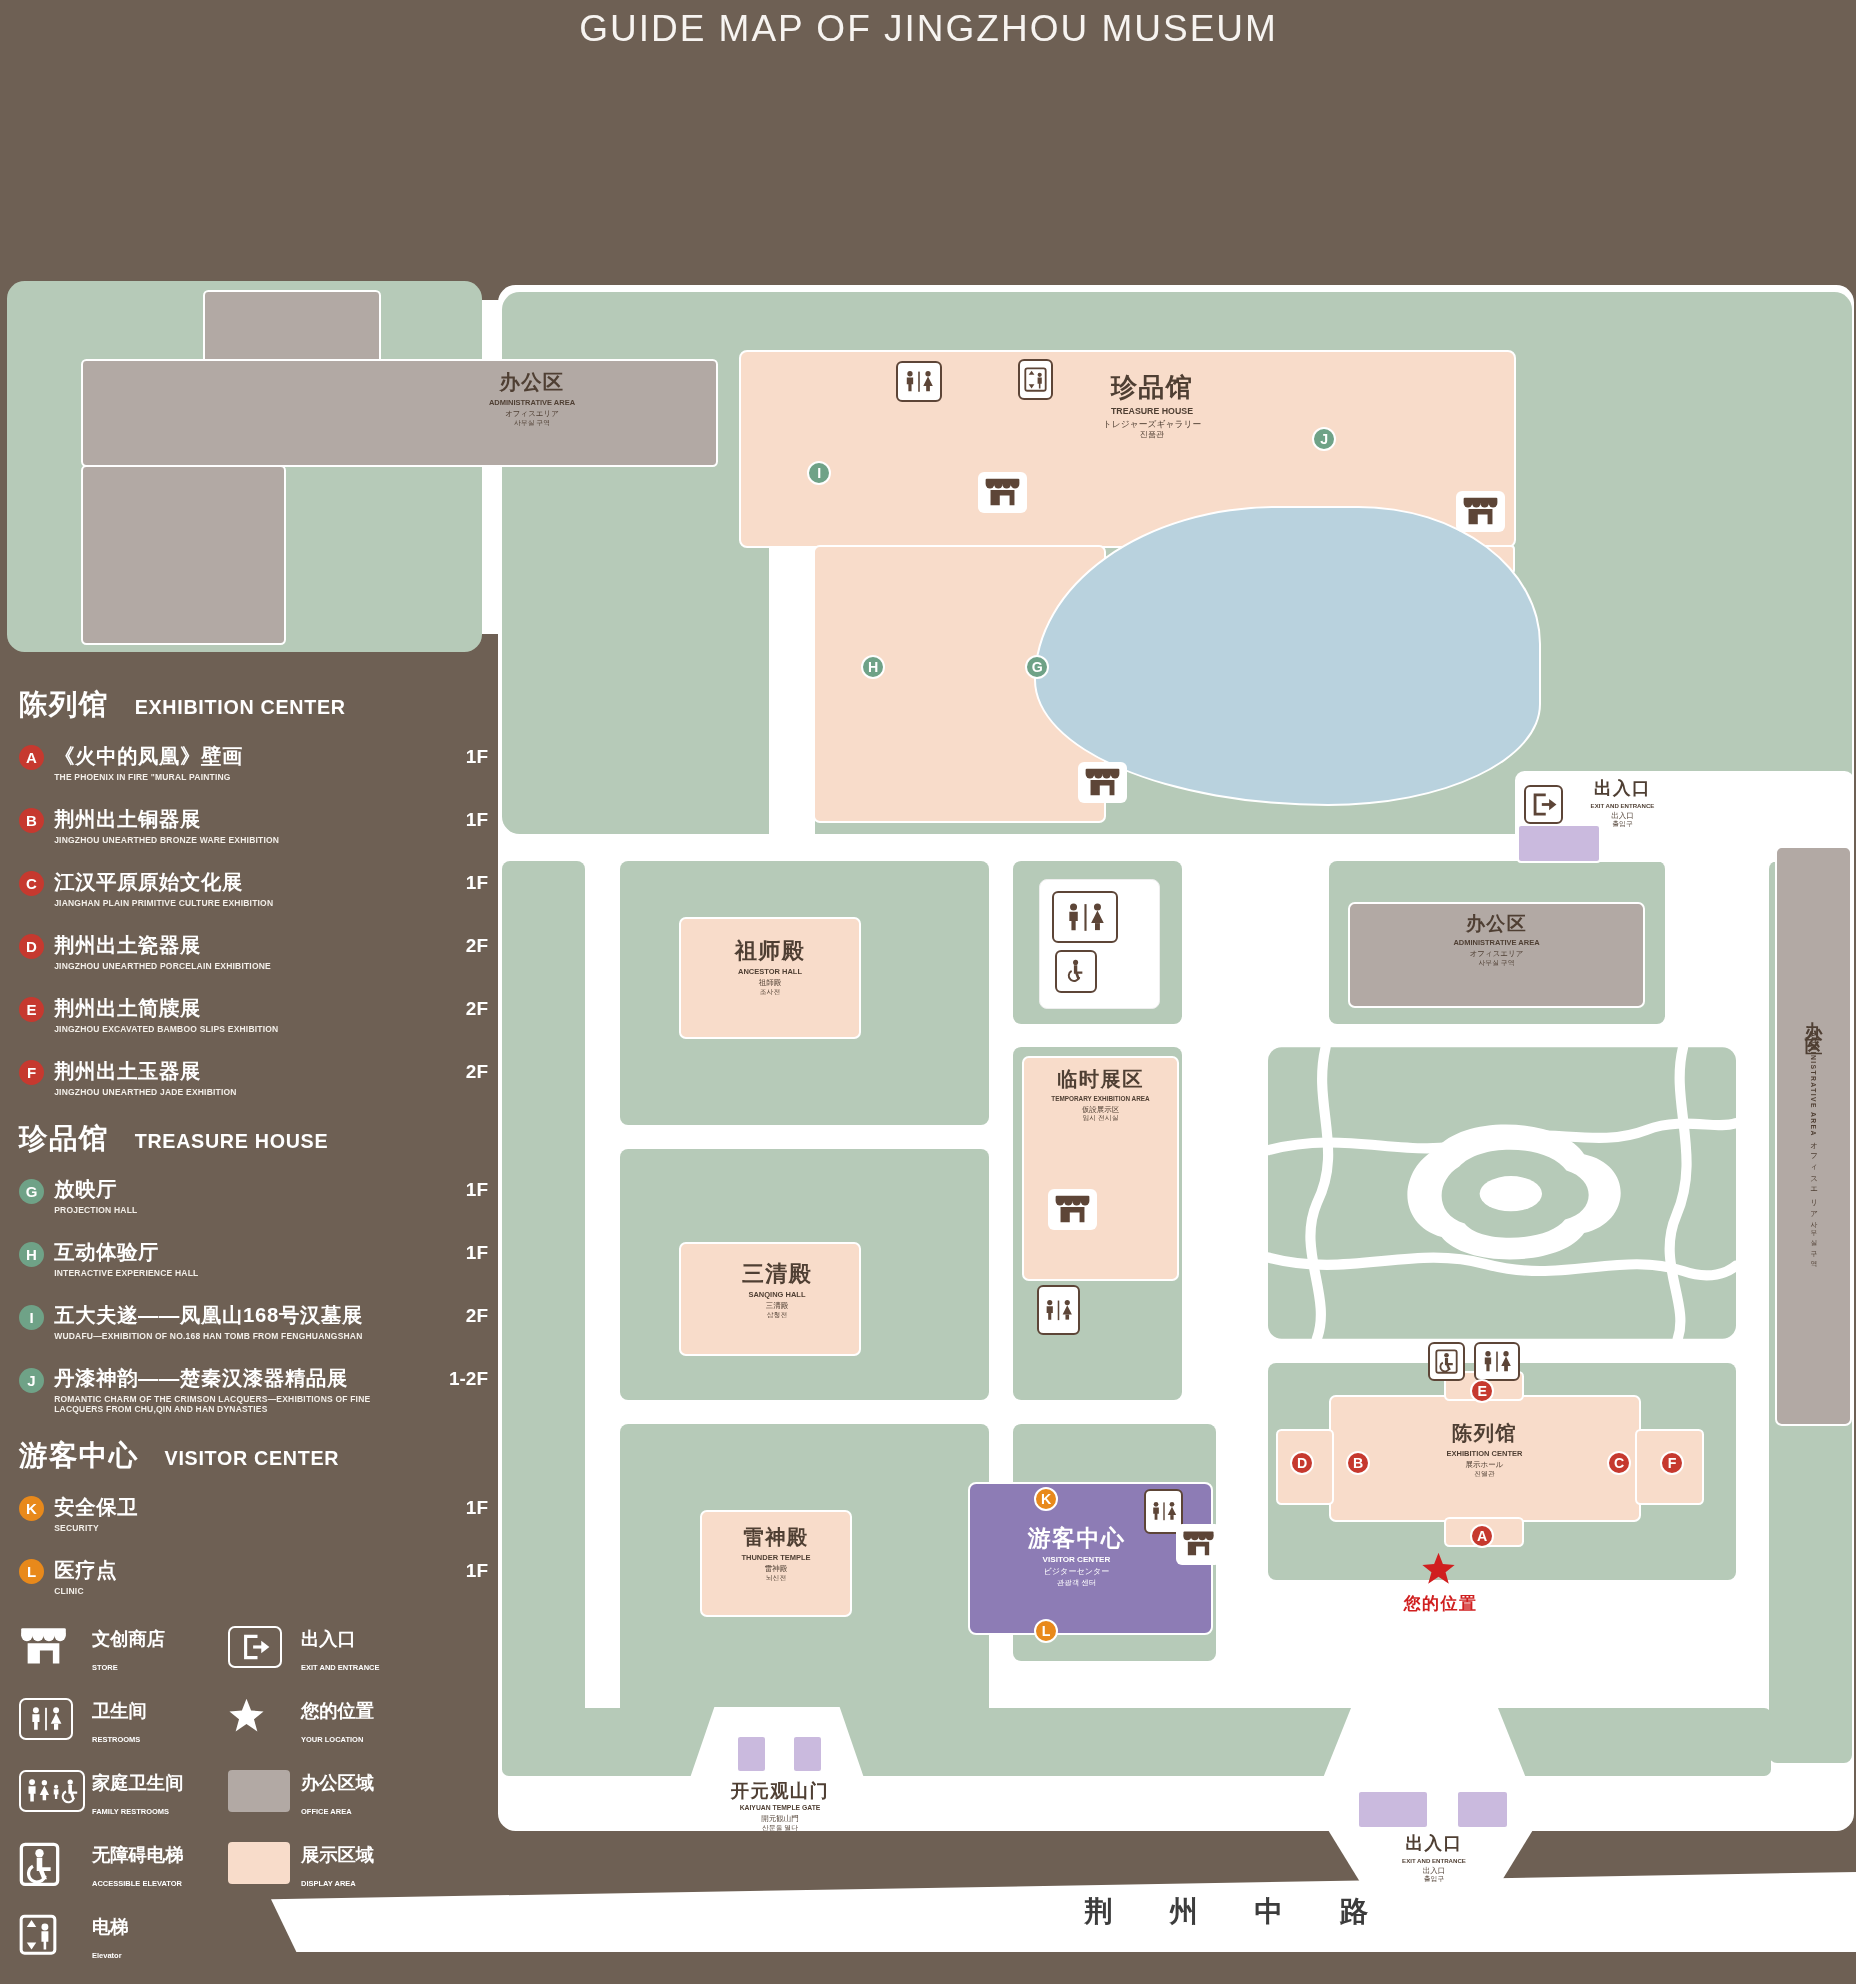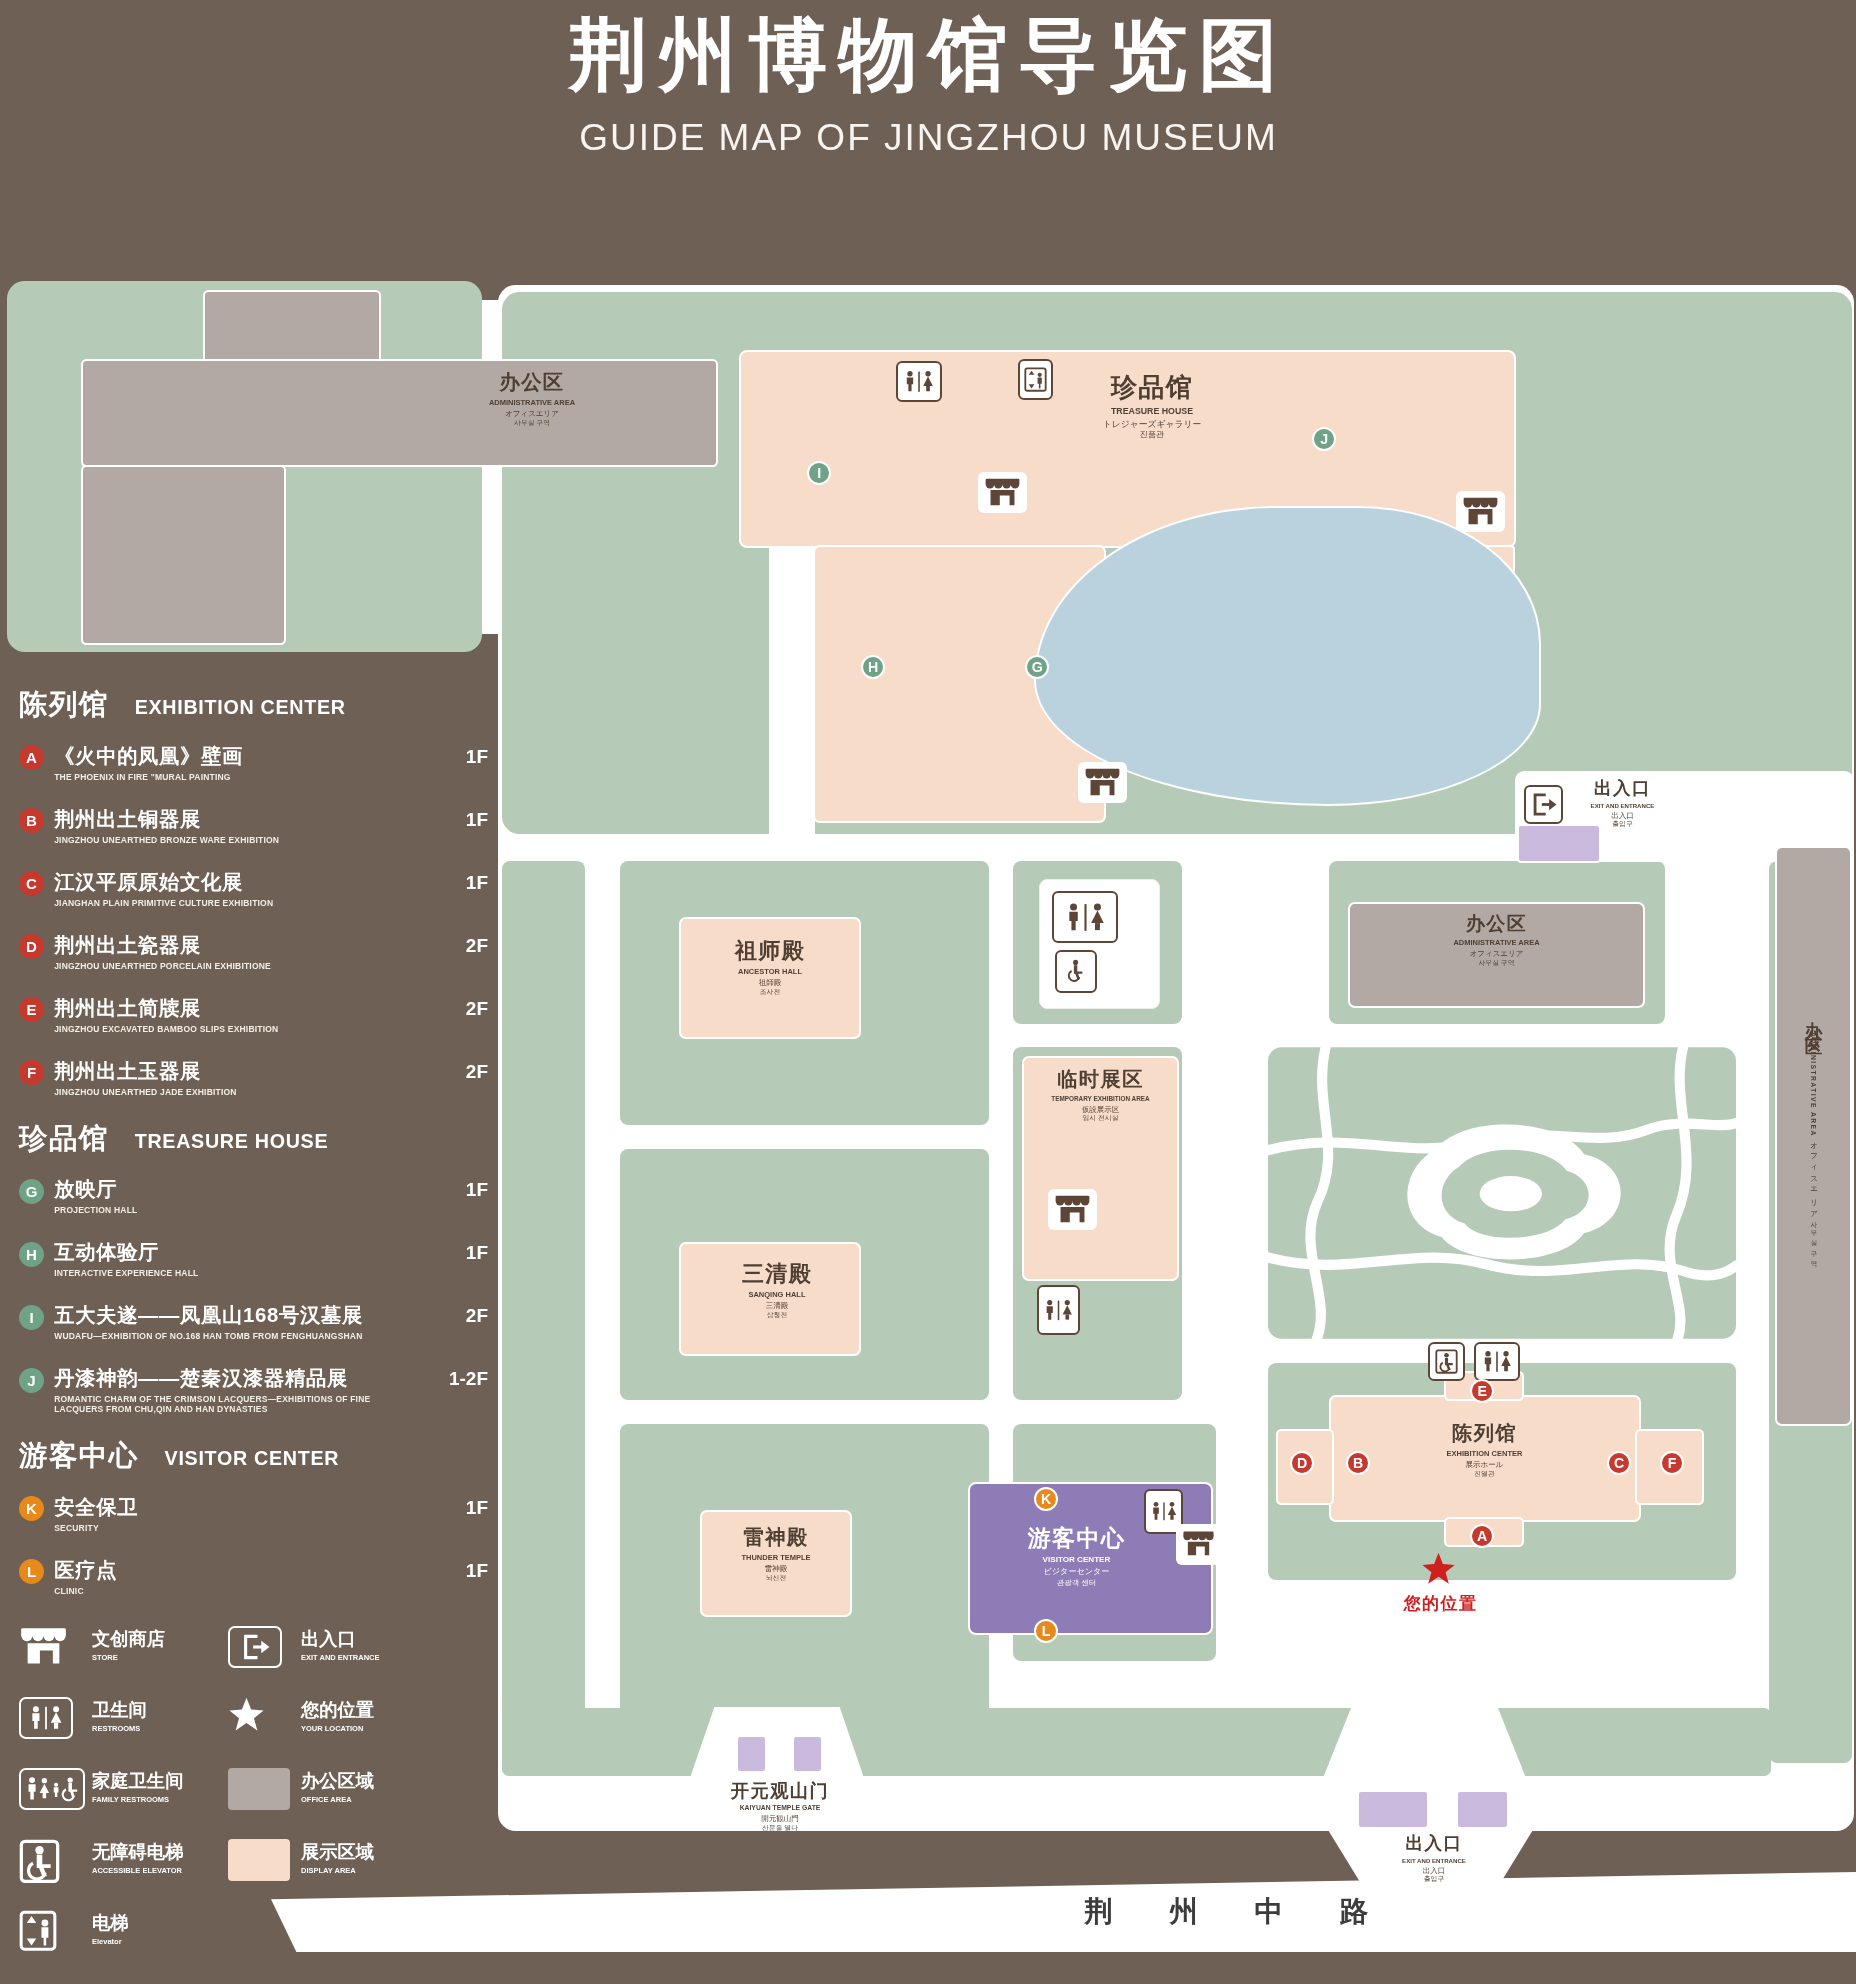--- a/index.html
+++ b/index.html
@@ -26,21 +26,21 @@
 .lg-row .txt .z{font-size:20.3px;font-weight:bold;display:block;letter-spacing:0.7px}
 .lg-row .txt .e{font-size:8.5px;font-weight:bold;display:block;margin-top:2px;color:#f3efe9;letter-spacing:0.2px}
 .lg-row .fl{margin-left:auto;font-size:19px;font-weight:bold;padding-top:4.1px}
 .symbols{display:flex;margin-top:30px}
 .sym-col{display:flex;flex-direction:column}
 .sym-col.c1{width:209px}
 .sym-col.c2{width:258px}
 .sym{display:flex;align-items:flex-start;margin-bottom:26px;min-height:45px}
 .sym .ic{width:73px;flex:0 0 73px;display:flex;justify-content:flex-start;align-items:center;color:#fff}
 .sym .tx .z{font-size:18.3px;font-weight:bold;display:block}
-.sym .tx .e{font-size:7.5px;font-weight:bold;display:block;margin-top:2px}
+.sym .tx .e{font-size:7.5px;font-weight:bold;display:block;margin-top:12px}
 .sym-box{border:2.4px solid #fff;border-radius:6.8px;width:54px;height:42px;display:flex;align-items:center;justify-content:center}
 .sym-box.wide{width:66px}
 .swatch{width:62px;height:42px;border-radius:4.1px}
 .swatch.office{background:#b2a9a4}
 .swatch.display{background:#f8dcca}
 
 .ib{position:absolute;background:#fff;border:2.4px solid #5d4537;border-radius:6.1px;color:#5d4537;display:flex;align-items:center;justify-content:center}
 .shop{position:absolute;background:#fff;border-radius:6.1px;color:#5d4537;display:flex;align-items:center;justify-content:center}
 .badge{position:absolute;width:24.4px;height:24.4px;border-radius:50%;border:2px solid #fff;display:flex;align-items:center;justify-content:center;font-weight:bold;font-size:14.2px;color:#fff}
 .bl{position:absolute;text-align:center;color:#4f3f33;line-height:1.28}
@@ -53,21 +53,20 @@
 .vlabel span{display:inline}
 .road{position:absolute;left:271px;top:1872px;width:1586px;height:80px;background:#fff;clip-path:polygon(0 34%,100% 0,100% 100%,1.6% 100%)}
 .road .nm{position:absolute;left:61%;top:50%;transform:translate(-50%,-50%);font-size:28.5px;font-weight:bold;letter-spacing:24.4px;color:#3c3c3c;white-space:nowrap}
 .locstar{color:#d01f1f}
 .loctext{position:absolute;color:#d01f1f;font-weight:bold;font-size:17px;text-align:center;letter-spacing:1.4px}
 </style>
 </head>
 <body>
 
 <div class="header">
-  <div class="title">荆州博物馆导览图</div>
   <div class="subtitle">GUIDE MAP OF JINGZHOU MUSEUM</div>
 </div>
 
 <div>
 
   <div class="b wpath" style="left:498px;top:285px;width:1356px;height:1546px;border-radius:17.6px"></div>
   <div class="b wpath" style="left:475px;top:300px;width:34px;height:334px"></div>
   <div class="b wpath" style="left:1312px;top:1827px;width:237px;height:54px;clip-path:polygon(6% 0,94% 0,80% 100%,20% 100%)"></div>
 
   <div class="b green" style="left:6.8px;top:281px;width:475px;height:371px;border-radius:17.6px"></div>

